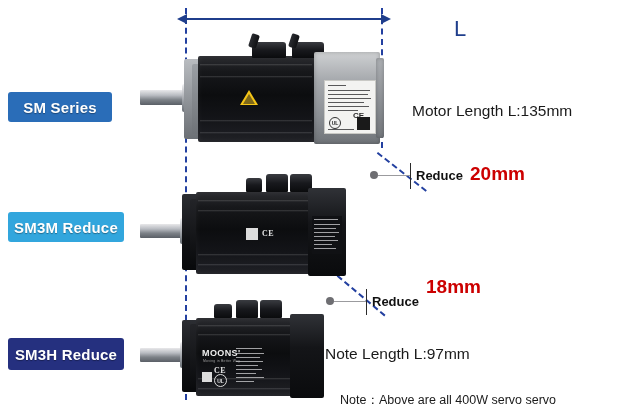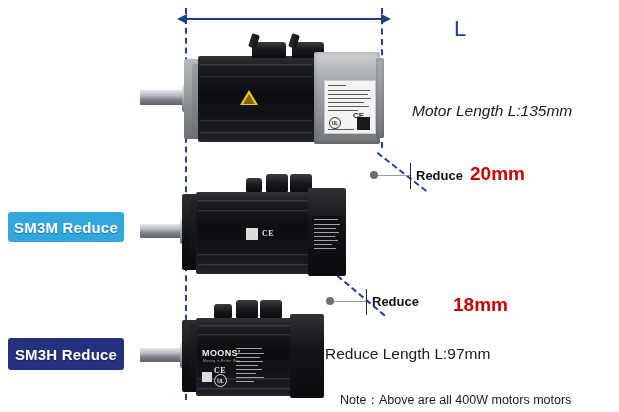--- a/index.html
+++ b/index.html
@@ -56,21 +56,21 @@
   .qr{position:absolute;background:#e9e9e7;}
   .ce{position:absolute;color:#e6e6e6;font-size:8px;font-weight:bold;letter-spacing:.5px;font-family:"Liberation Serif",serif;}
   .ce-dark{position:absolute;color:#2a2a2a;font-size:8px;font-weight:bold;}
   .ul-mark{position:absolute;border:1px solid #dcdcdc;border-radius:50%;color:#e2e2e2;font-size:5px;
            display:flex;align-items:center;justify-content:center;font-weight:bold;}
   .moons{position:absolute;color:#efefef;font-size:9px;font-weight:bold;letter-spacing:.4px;}
   .moons-sub{position:absolute;color:#9a9a9a;font-size:3.5px;letter-spacing:.2px;}
 
   
   .mlen{position:absolute;font-size:15.5px;color:#1a1a1a;white-space:nowrap;}
-  #mlen1{left:412px;top:102px;font-style:italic;}
+  #mlen1{left:412px;top:102px;}
   #mlen2{left:370px;top:230px;}
   #mlen3{left:325px;top:345px;}
 
   
   .callout{position:absolute;white-space:nowrap;}
   .cal-dot{position:absolute;width:8px;height:8px;border-radius:50%;background:#6e6e72;}
   .cal-line{position:absolute;height:1px;background:#9b9b9e;}
   .cal-tick{position:absolute;width:1px;background:#2a2a2a;}
   .cal-word{position:absolute;font-size:13px;font-weight:bold;color:#111;}
   .cal-num{position:absolute;font-size:19px;font-weight:bold;color:#cc0000;}
@@ -202,42 +202,45 @@
       <div class="ltxt-l" style="left:0px;top:31px;width:28px;"></div>
       <div class="ltxt-l" style="left:0px;top:35px;width:18px;"></div>
     </div>
 
     <div class="conn" style="left:74px;top:-6px;width:18px;height:14px;"></div>
     <div class="conn" style="left:96px;top:-10px;width:22px;height:18px;"></div>
     <div class="conn" style="left:120px;top:-10px;width:22px;height:18px;"></div>
     <div class="endcap-black" style="left:150px;top:4px;width:34px;height:84px;"></div>
   </div>
 
+  <div class="badge" id="badge-sm">
+      <span>SM Series</span>
+    </div>
   <div class="badge" id="badge-sm3m">
       <span>SM3M Reduce</span>
     </div>
   <div class="badge" id="badge-sm3h">
       <span>SM3H Reduce</span>
     </div>
 
   <div class="mlen" id="mlen1">Motor Length L:135mm</div>
-  <div class="mlen" id="mlen3">Reduce Length L:97mm</div>
+  <div class="mlen" id="mlen3">Note Length L:97mm</div>
 
   <div class="callout" style="left:0;top:0;">
     <div class="cal-dot" style="left:370px;top:171px;"></div>
     <div class="cal-line" style="left:378px;top:175px;width:32px;"></div>
     <div class="cal-tick" style="left:410px;top:163px;height:26px;"></div>
     <div class="cal-word" style="left:416px;top:168px;">Reduce</div>
     <div class="cal-num" style="left:470px;top:163px;">20mm</div>
   </div>
 
   <div class="callout" style="left:0;top:0;">
     <div class="cal-dot" style="left:326px;top:297px;"></div>
     <div class="cal-line" style="left:334px;top:301px;width:32px;"></div>
     <div class="cal-tick" style="left:366px;top:289px;height:26px;"></div>
     <div class="cal-word" style="left:372px;top:294px;">Reduce</div>
-    <div class="cal-num" style="left:426px;top:294px;margin-left:27px;">18mm</div>
-  </div>
-
-
-  <div id="note">Note：Above are all 400W motors motors</div>
+    <div class="cal-num" style="left:426px;top:276px;">18mm</div>
+  </div>
+
+
+  <div id="note">Note：Above are all 400W servo servo</div>
 
 </div>
 
 </body></html>

